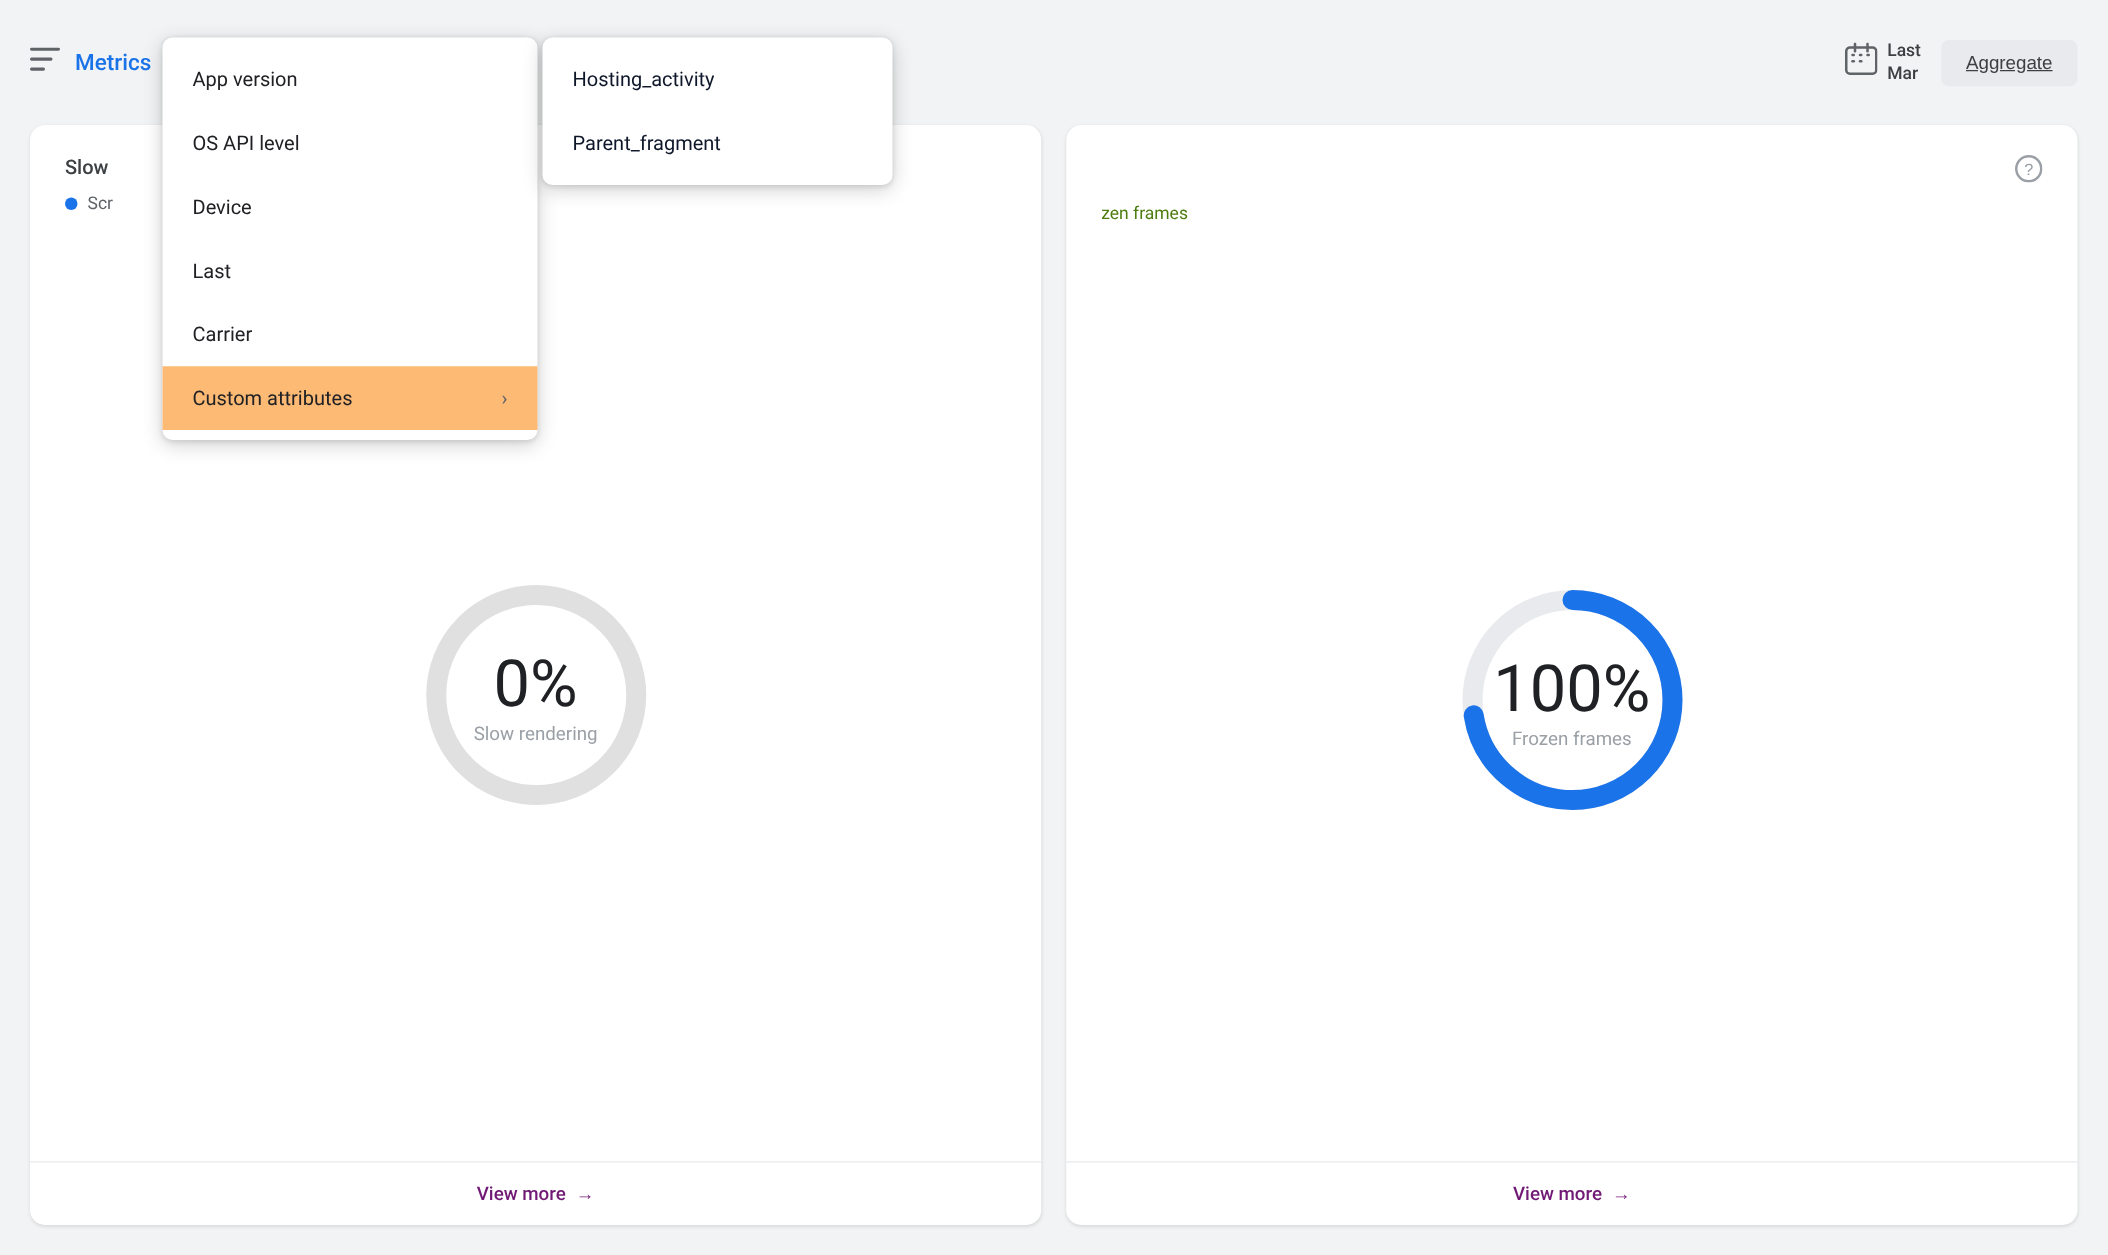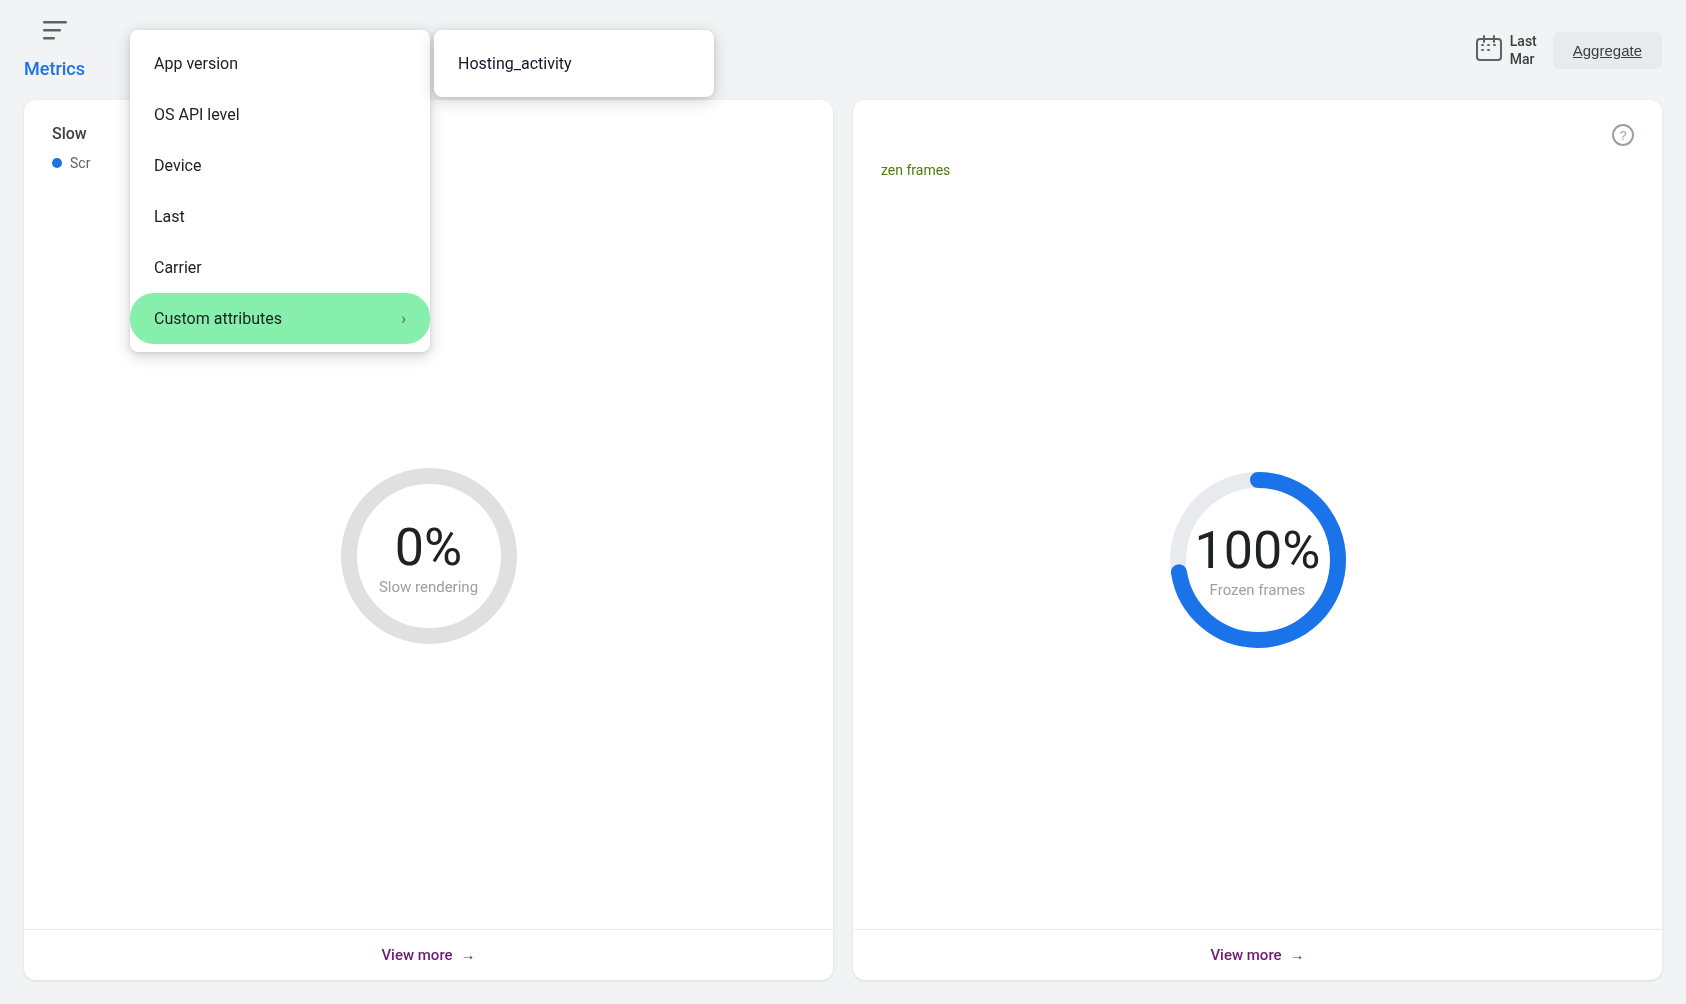--- a/index.html
+++ b/index.html
@@ -23,21 +23,20 @@
       display: flex;
       align-items: center;
       padding: 0 24px;
       justify-content: space-between;
     }
 
     .filter-icon-area {
       display: flex;
       align-items: center;
       gap: 12px;
-      flex-direction: column;
     }
 
     .filter-icon {
       color: #5f6368;
       font-size: 20px;
       cursor: pointer;
     }
 
     .metrics-label {
       color: #1a73e8;
@@ -207,22 +206,21 @@
       font-size: 16px;
       color: #202124;
       cursor: pointer;
       display: flex;
       align-items: center;
       justify-content: space-between;
       white-space: nowrap;
     }
 
     .dropdown-item.active {
-      background: #86efac;
-      border-radius: 24px;
+      background: #fdba74;
     }
 
     .chevron-right {
       font-size: 16px;
       color: #5f6368;
     }
 
     .dropdown-sub-panel {
       background: white;
       border-radius: 8px;
@@ -385,15 +383,18 @@
       <div class="dropdown-item active">
         <span>Custom attributes</span>
         <span class="chevron-right">›</span>
       </div>
     </div>
 
     <div class="dropdown-sub-panel">
       <div class="sub-item">
         <span>Hosting_activity</span>
       </div>
+      <div class="sub-item">
+        <span>Parent_fragment</span>
+      </div>
     </div>
   </div>
 </div>
 
 </body></html>

